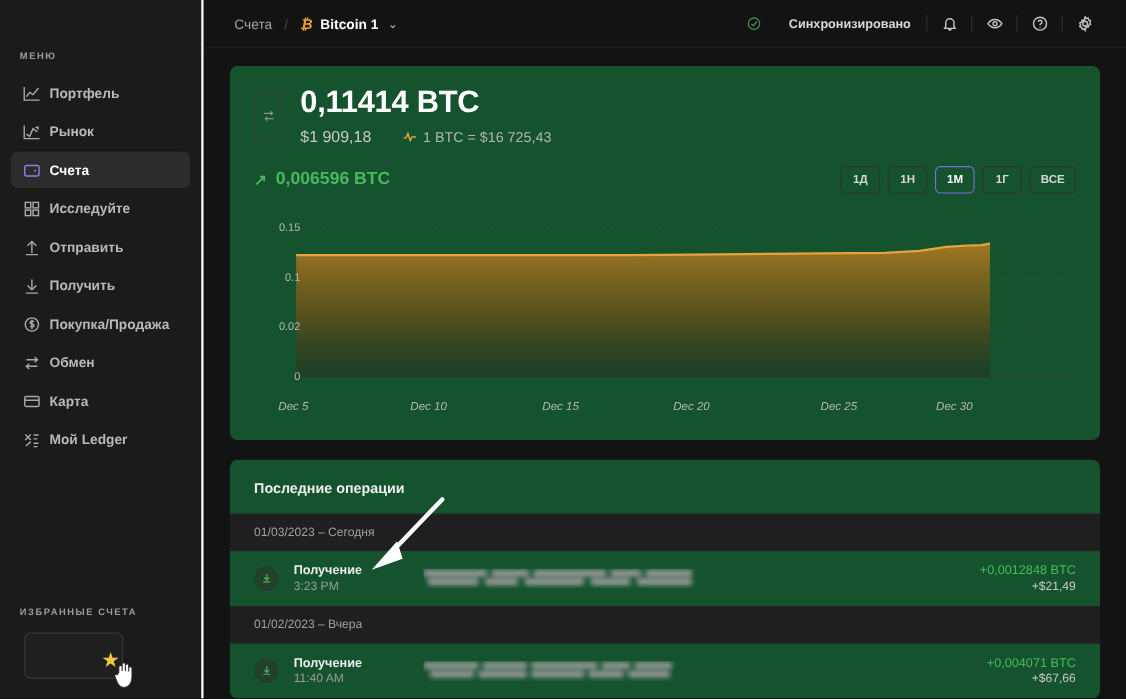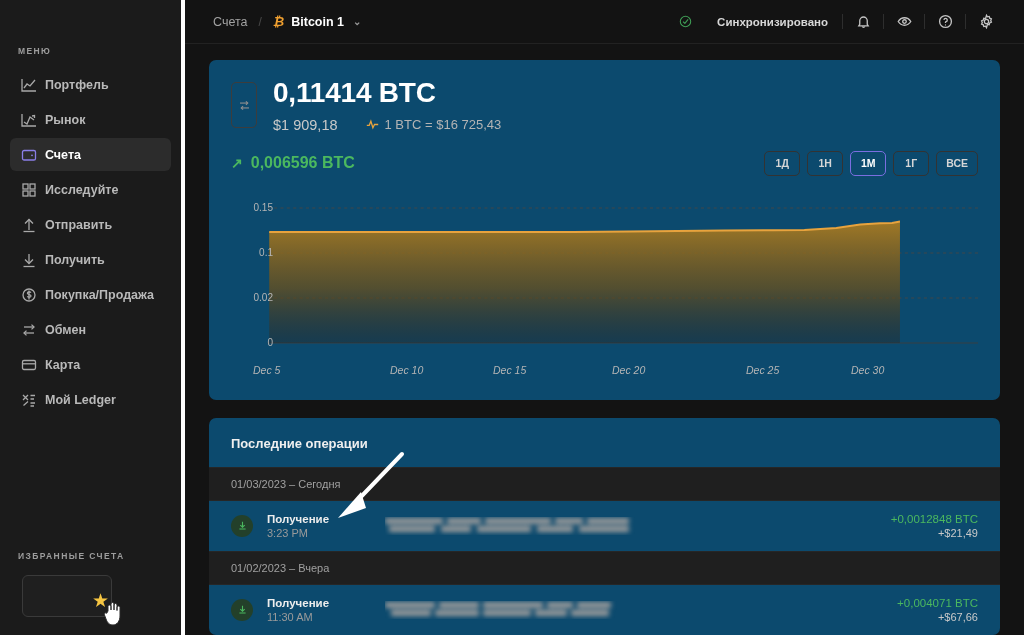--- a/index.html
+++ b/index.html
@@ -8,21 +8,21 @@
     background: #131313;
     font-family: "Liberation Sans", sans-serif;
     overflow: hidden;
   }
   .app { position: relative; width: 1024px; height: 635px; display: flex; }
 
   
   .sidebar {
     width: 185px; height: 635px;
     background: #1b1b1b;
-    border-right: 4px solid #ffffff;
+    border-right: 2px solid #ffffff;
     flex: 0 0 185px;
     position: relative;
     display: flex; flex-direction: column;
   }
   .side-head {
     font-size: 8.5px; letter-spacing: 1.4px; font-weight: bold;
     color: #9d9d9d; padding: 46px 0 12px 18px; text-transform: uppercase;
   }
   .nav { display: flex; flex-direction: column; gap: 2px; padding: 0 10px; }
   .nav-item {
@@ -70,21 +70,21 @@
 
   .top-right { display: flex; align-items: center; gap: 0; }
   .sync { display: flex; align-items: center; gap: 25px; color: #d8d8d8; font-size: 11.5px; font-weight: bold; padding-right: 14px; }
   .sync-check { width: 13px; height: 13px; }
   .divider { width: 1px; height: 15px; background: #2e2e2e; }
   .icon-btn { width: 40px; height: 30px; display: flex; align-items: center; justify-content: center; cursor: pointer; }
   .icon-btn svg { width: 15px; height: 15px; stroke: #c4c4c4; fill: none; stroke-width: 1.4; }
 
   .scroll { flex: 1; overflow: hidden; padding: 16px 24px 0 24px; }
 
-  .card { background: #0c4a6e; border-radius: 7px; }
+  .card { background: #14532d; border-radius: 7px; }
 
   
   .bal-card { padding: 18px 22px 16px 22px; position: relative; }
   .bal-top { display: flex; align-items: flex-start; gap: 16px; }
   .swap-box {
     width: 26px; height: 46px; border: 1px solid #3d3d3d; border-radius: 5px;
     display: flex; align-items: center; justify-content: center; margin-top: 4px;
     flex: 0 0 26px;
   }
   .swap-box svg { width: 13px; height: 13px; stroke: #8e8e8e; fill: none; stroke-width: 1.4; }
@@ -381,21 +381,21 @@
           <div style="position:absolute;left:0;top:0;width:100%;height:100%;pointer-events:none;">
             <span style="position:absolute;right:calc(100% - 42px);top:2px;font-size:10px;color:#b5b5b5;">0.15</span>
             <span style="position:absolute;right:calc(100% - 42px);top:47px;font-size:10px;color:#b5b5b5;">0.1</span>
             <span style="position:absolute;right:calc(100% - 42px);top:92px;font-size:10px;color:#b5b5b5;">0.02</span>
             <span style="position:absolute;right:calc(100% - 42px);top:137px;font-size:10px;color:#b5b5b5;">0</span>
           </div>
         </div>
 
         <div style="position:relative;height:20px;margin-top:4px;font-style:italic;">
           <span style="position:absolute;left:22px;font-size:10.5px;color:#b5b5b5;">Dec 5</span>
-          <span style="position:absolute;left:159px;font-size:10.5px;color:#b5b5b5;">Dec 10</span>
+          <span style="position:absolute;left:142px;font-size:10.5px;color:#b5b5b5;">Dec 10</span>
           <span style="position:absolute;left:262px;font-size:10.5px;color:#b5b5b5;">Dec 15</span>
           <span style="position:absolute;left:381px;font-size:10.5px;color:#b5b5b5;">Dec 20</span>
           <span style="position:absolute;left:501px;font-size:10.5px;color:#b5b5b5;margin-left:14px;">Dec 25</span>
           <span style="position:absolute;left:620px;font-size:10.5px;color:#b5b5b5;">Dec 30</span>
         </div>
       </section>
 
       <section class="card ops-card">
         <div class="ops-title">Последние операции</div>
 
@@ -436,21 +436,21 @@
         <div class="op-row">
           <span class="op-ic">
             <svg viewBox="0 0 16 16">
                 <line x1="8" y1="2.5" x2="8" y2="10.5"></line>
                 <polyline points="4.8,7.3 8,10.5 11.2,7.3"></polyline>
                 <line x1="3.5" y1="13" x2="12.5" y2="13"></line>
               </svg>
           </span>
           <span class="op-names">
             <span class="op-type" style="display:block;">Получение</span>
-            <span class="op-time" style="display:block;">11:30 AM</span>
+            <span class="op-time" style="display:block;">11:40 AM</span>
           </span>
           <span class="op-addr">
             <span class="blur-bar">
               <i style="left:0;top:1px;width:50px;"></i>
                 <i style="left:54px;top:1px;width:40px;"></i>
               <i style="left:98px;top:1px;width:60px;"></i>
                 <i style="left:162px;top:1px;width:26px;"></i>
               <i style="left:192px;top:1px;width:34px;"></i>
               <i style="left:6px;top:9px;width:40px;"></i>
                 <i style="left:50px;top:9px;width:44px;"></i>

